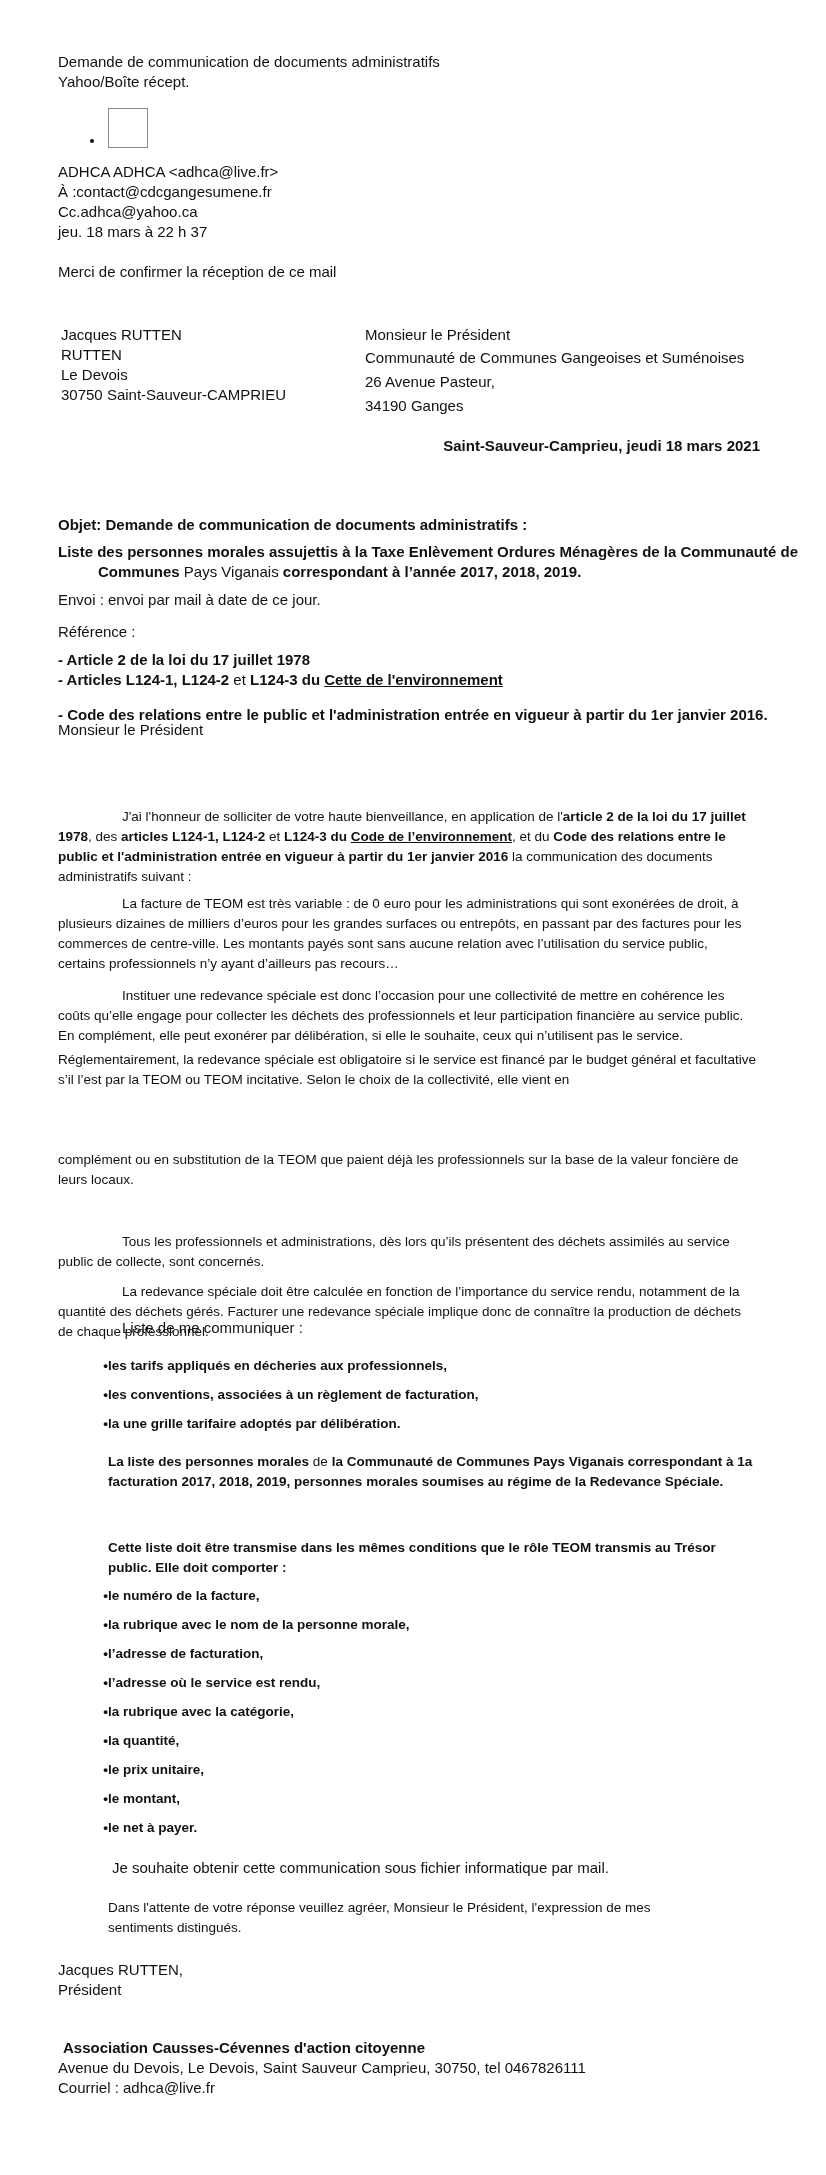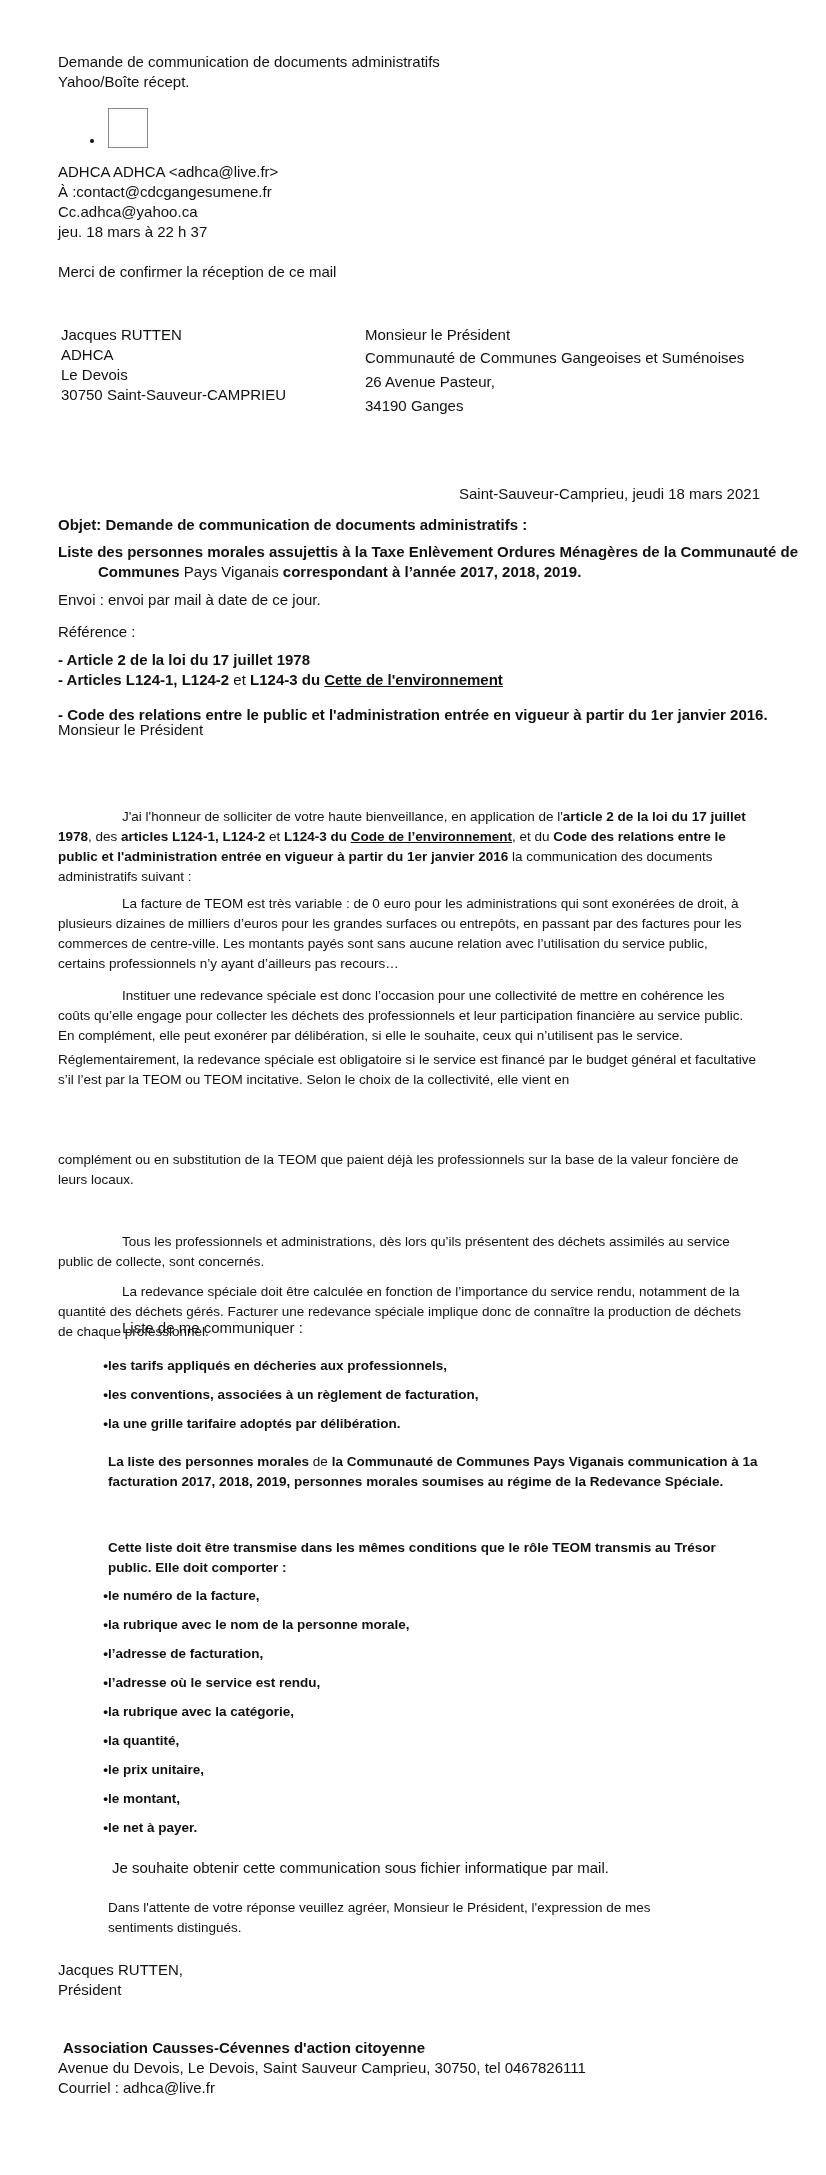--- a/index.html
+++ b/index.html
@@ -31,33 +31,33 @@
 <div class="bul-dot"></div>
 <div class="checkbox"></div>
 <div class="abs t" style="left:58px;top:162px;">ADHCA ADHCA &lt;adhca@live.fr&gt;</div>
 <div class="abs t" style="left:58px;top:182px;">À :contact@cdcgangesumene.fr</div>
 <div class="abs t" style="left:58px;top:202px;">Cc.adhca@yahoo.ca</div>
 <div class="abs t" style="left:58px;top:222px;">jeu. 18 mars à 22 h 37</div>
 <div class="abs t" style="left:58px;top:262px;">Merci de confirmer la réception de ce mail</div>
 
 <div>
   <div class="abs t" style="left:61px;top:325px;">Jacques RUTTEN</div>
-  <div class="abs t" style="left:61px;top:345px;">ADHCA</div>
+  <div class="abs t" style="left:61px;top:345px;">RUTTEN</div>
   <div class="abs t" style="left:61px;top:365px;">Le Devois</div>
   <div class="abs t" style="left:61px;top:385px;">30750 Saint-Sauveur-CAMPRIEU</div>
 </div>
 
 <div>
   <div class="abs t" style="left:365px;top:325px;">Monsieur le Président</div>
   <div class="abs t" style="left:365px;top:348px;">Communauté de Communes Gangeoises et Suménoises</div>
   <div class="abs t" style="left:365px;top:372px;">26 Avenue Pasteur,</div>
   <div class="abs t" style="left:365px;top:396px;">34190 Ganges</div>
 </div>
 
-<div class="abs t" style="right:66px;top:484px;">Saint-Sauveur-Camprieu, jeudi 18 mars 2021</div>
+<div class="abs t" style="right:66px;top:436px;font-weight:bold;">Saint-Sauveur-Camprieu, jeudi 18 mars 2021</div>
 
 <div class="abs t b" style="left:58px;top:515px;">Objet: Demande de communication de documents administratifs :</div>
 <div class="abs t b" style="left:58px;top:542px;">Liste des personnes morales assujettis à la Taxe Enlèvement Ordures Ménagères de la Communauté de</div>
 <div class="abs t" style="left:58px;top:562px;margin-left:40px;">
   <span class="b">Communes</span><span> Pays Viganais </span><span class="b">correspondant à l’année 2017, 2018, 2019.</span>
 </div>
 <div class="abs t" style="left:58px;top:590px;">Envoi : envoi par mail à date de ce jour.</div>
 
 <div class="abs t" style="left:58px;top:622px;">Référence :</div>
 <div class="abs t b" style="left:58px;top:650px;">- Article 2 de la loi du 17 juillet 1978</div>
@@ -78,21 +78,21 @@
 <div class="para" style="top:1150px;">complément ou en substitution de la TEOM que paient déjà les professionnels sur la base de la valeur foncière de leurs locaux.</div>
 <div class="para indent" style="top:1200px;">Tous les professionnels et administrations, dès lors qu’ils présentent des déchets assimilés au service public de collecte, sont concernés.</div>
 <div class="para indent" style="top:1250px;">La redevance spéciale doit être calculée en fonction de l’importance du service rendu, notamment de la quantité des déchets gérés. Facturer une redevance spéciale implique donc de connaître la production de déchets de chaque professionnel.</div>
 <div class="abs t" style="left:122px;top:1318px;">Liste de me communiquer :</div>
 
 <div class="bullet-row" style="top:1356px;"><span class="dot">•</span><span>les tarifs appliqués en décheries aux professionnels,</span></div>
 <div class="bullet-row" style="top:1385px;"><span class="dot">•</span><span>les conventions, associées à un règlement de facturation,</span></div>
 <div class="bullet-row" style="top:1414px;"><span class="dot">•</span><span>la une grille tarifaire adoptés par délibération.</span></div>
 
 <div class="para inset b" style="top:1452px;">
-  <span>La liste des personnes morales </span><span style="font-weight:normal">de</span><span> la Communauté de Communes Pays Viganais  communication à 1a facturation 2017, 2018, 2019, personnes morales soumises au régime de la Redevance Spéciale.</span>
+  <span>La liste des personnes morales </span><span style="font-weight:normal">de</span><span> la Communauté de Communes Pays Viganais  correspondant à 1a facturation 2017, 2018, 2019, personnes morales soumises au régime de la Redevance Spéciale.</span>
 </div>
 <div class="para inset b" style="top:1538px;">Cette liste doit être transmise dans les mêmes conditions que le rôle TEOM  transmis au Trésor public. Elle doit comporter :</div>
 
 <div class="bullet-row" style="top:1586px;"><span class="dot">•</span><span>le numéro de la facture,</span></div>
 <div class="bullet-row" style="top:1615px;"><span class="dot">•</span><span>la rubrique avec le nom de la personne morale,</span></div>
 <div class="bullet-row" style="top:1644px;"><span class="dot">•</span><span>l’adresse de facturation,</span></div>
 <div class="bullet-row" style="top:1673px;"><span class="dot">•</span><span>l’adresse où le service est rendu,</span></div>
 <div class="bullet-row" style="top:1702px;"><span class="dot">•</span><span>la rubrique avec la catégorie,</span></div>
 <div class="bullet-row" style="top:1731px;"><span class="dot">•</span><span>la quantité,</span></div>
 <div class="bullet-row" style="top:1760px;"><span class="dot">•</span><span>le prix unitaire,</span></div>

